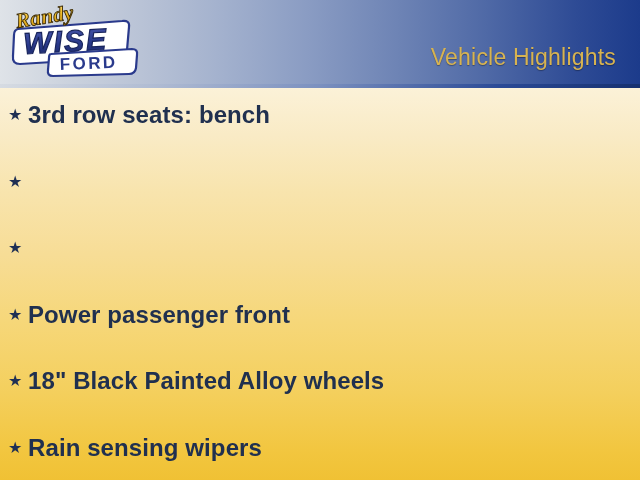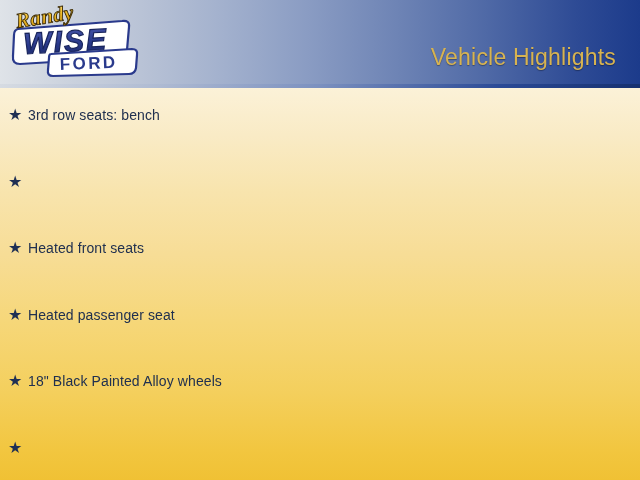--- a/index.html
+++ b/index.html
@@ -111,24 +111,24 @@
   .bullet-star {
     display: inline-block;
     width: 20px;
     font-size: 16px;
     line-height: 16px;
     color: #1f2f54;
     text-align: left;
     flex: 0 0 20px;
   }
   .item-label {
-    font-size: 14px;
+    font-size: 24px;
     line-height: 22px;
     color: #20304f;
-    font-weight: 400;
+    font-weight: 700;
     letter-spacing: 0.1px;
   }
 </style>
 </head>
 <body>
 
 <div class="slide">
 
   <div class="header">
 
@@ -170,28 +170,28 @@
   <ul class="highlights">
     <li class="highlight-item" style="top:14px;">
       <span class="bullet-star">★</span>
       <span class="item-label">3rd row seats: bench</span>
     </li>
     <li class="highlight-item" style="top:81px;">
       <span class="bullet-star">★</span>
     </li>
     <li class="highlight-item" style="top:147px;">
       <span class="bullet-star">★</span>
-      <span class="item-label">Heated front seats</span>
     </li>
     <li class="highlight-item" style="top:214px;">
       <span class="bullet-star">★</span>
-      <span class="item-label">Heated passenger seat</span>
+      <span class="item-label">Power passenger front</span>
     </li>
     <li class="highlight-item" style="top:280px;">
       <span class="bullet-star">★</span>
       <span class="item-label">18" Black Painted Alloy wheels</span>
     </li>
     <li class="highlight-item" style="top:347px;">
       <span class="bullet-star">★</span>
+      <span class="item-label">Rain sensing wipers</span>
     </li>
   </ul>
 
 </div>
 
 </body></html>

